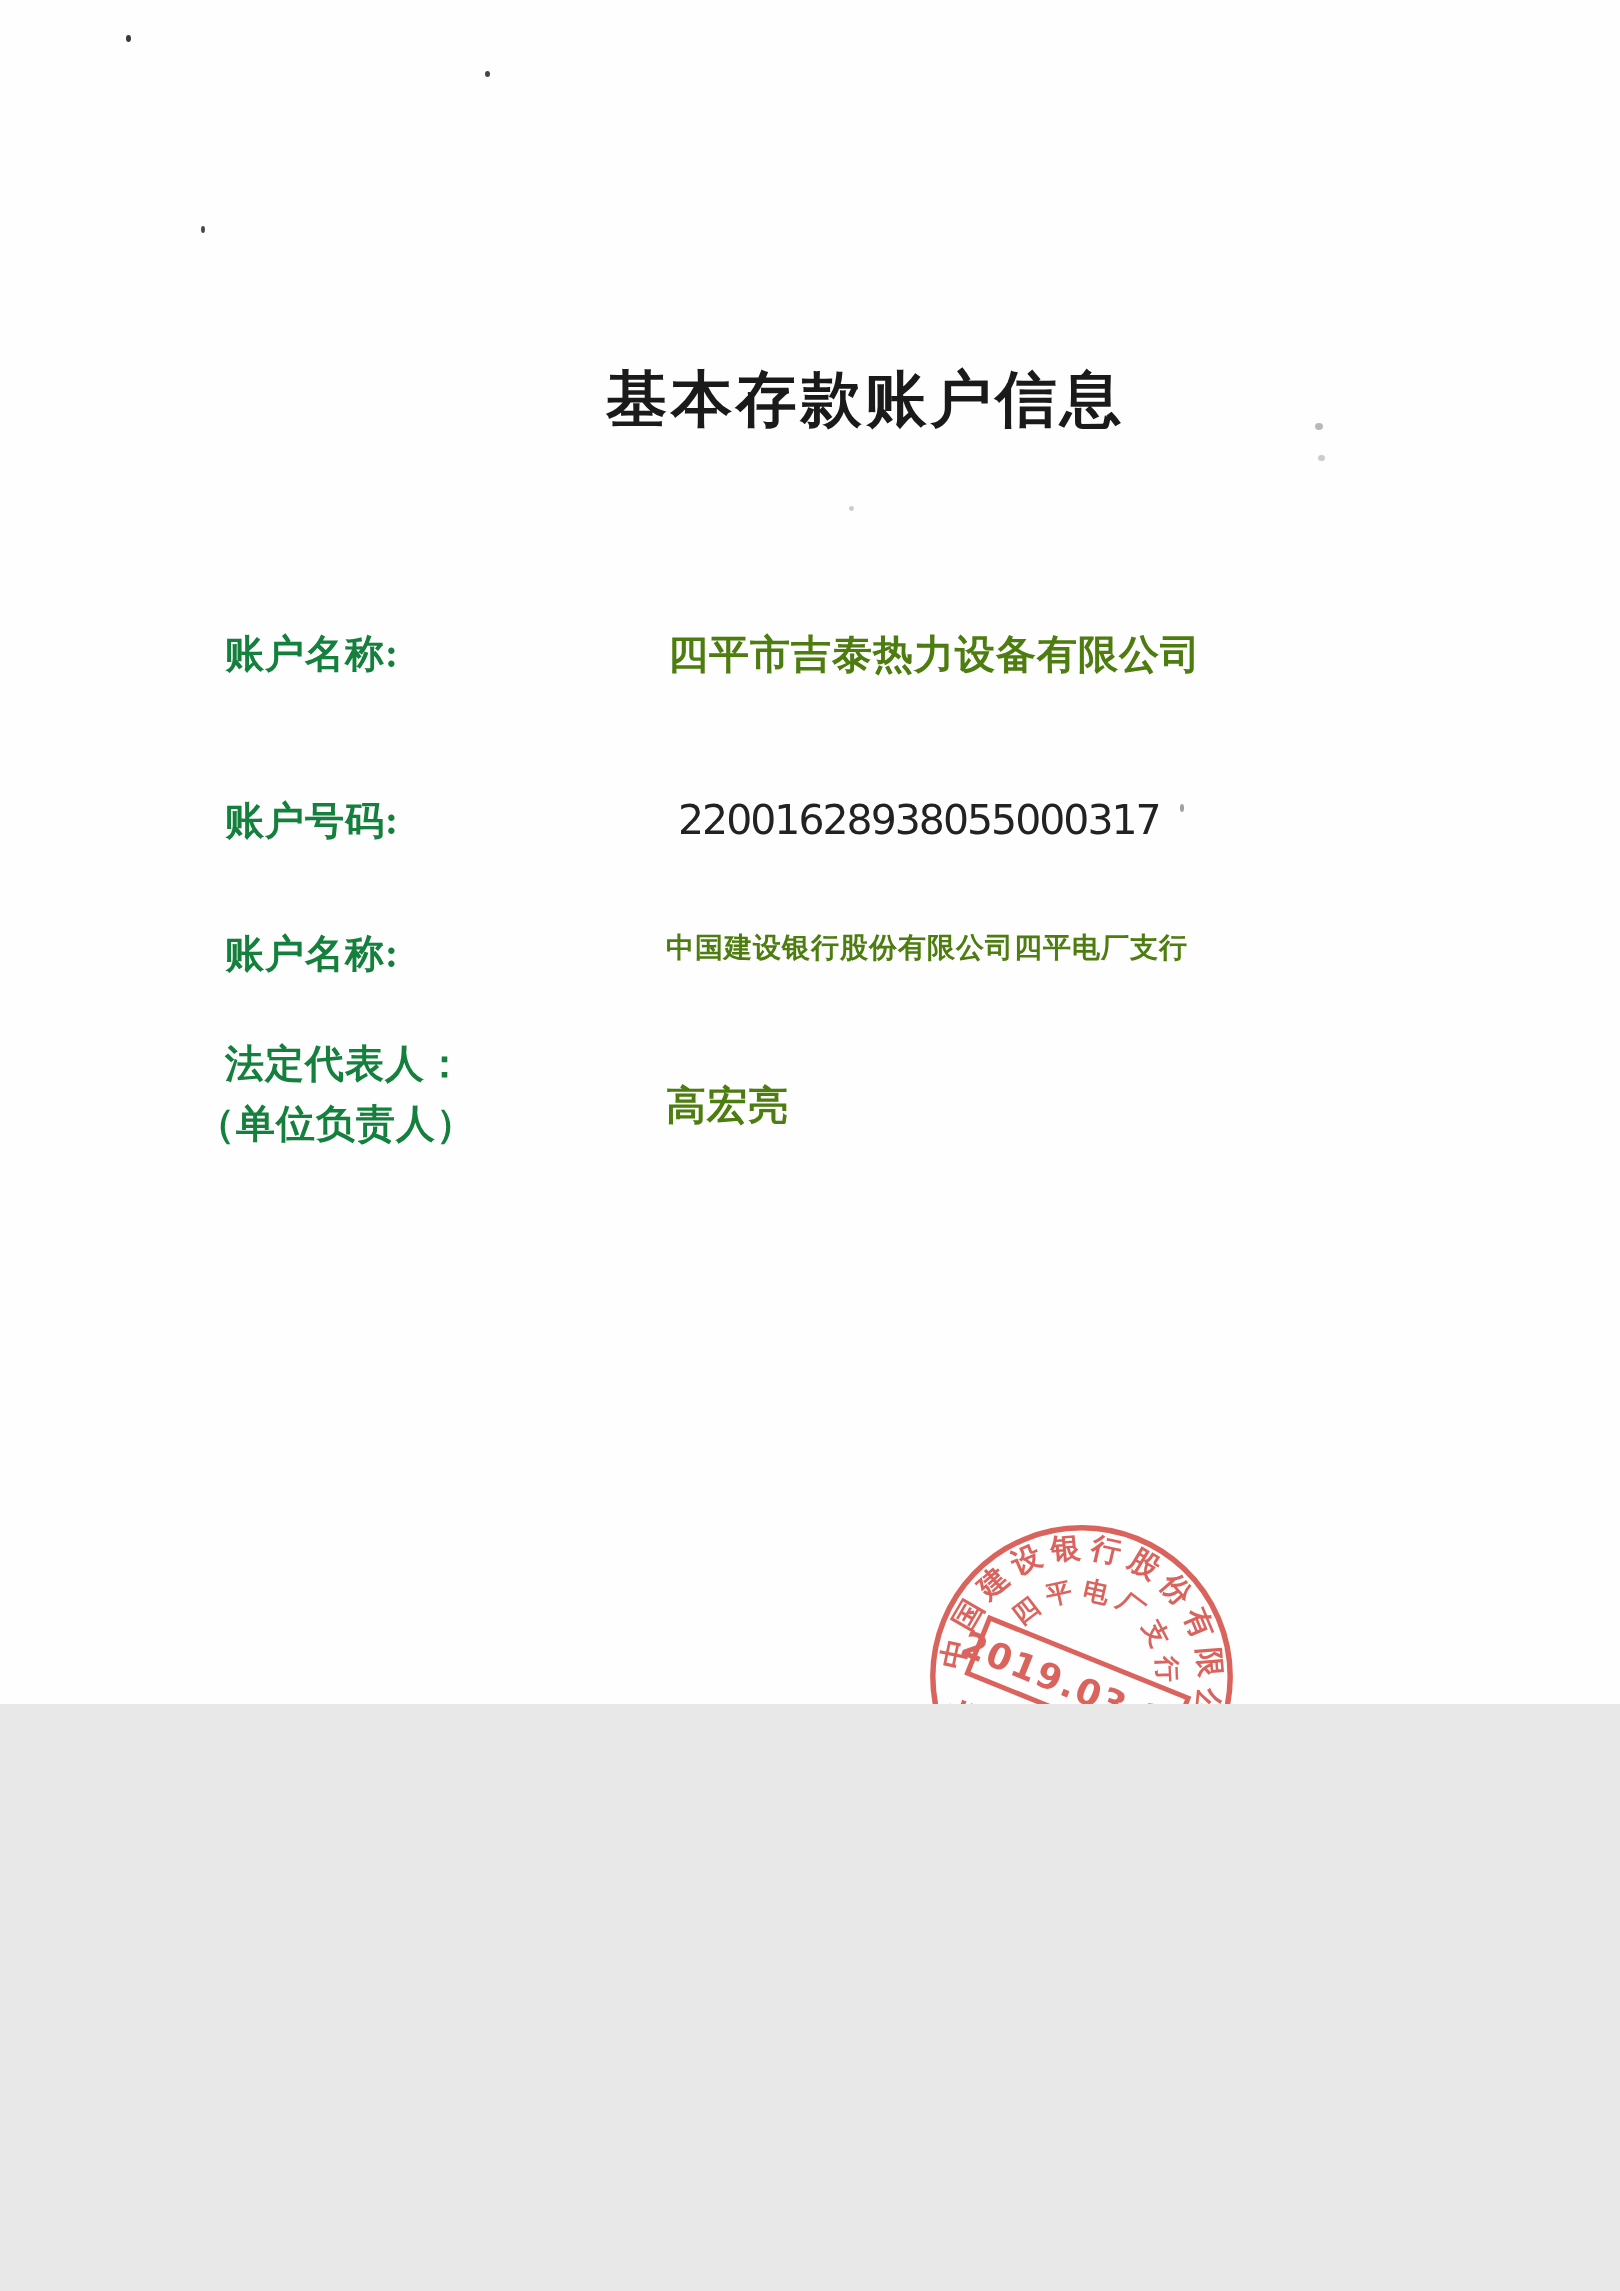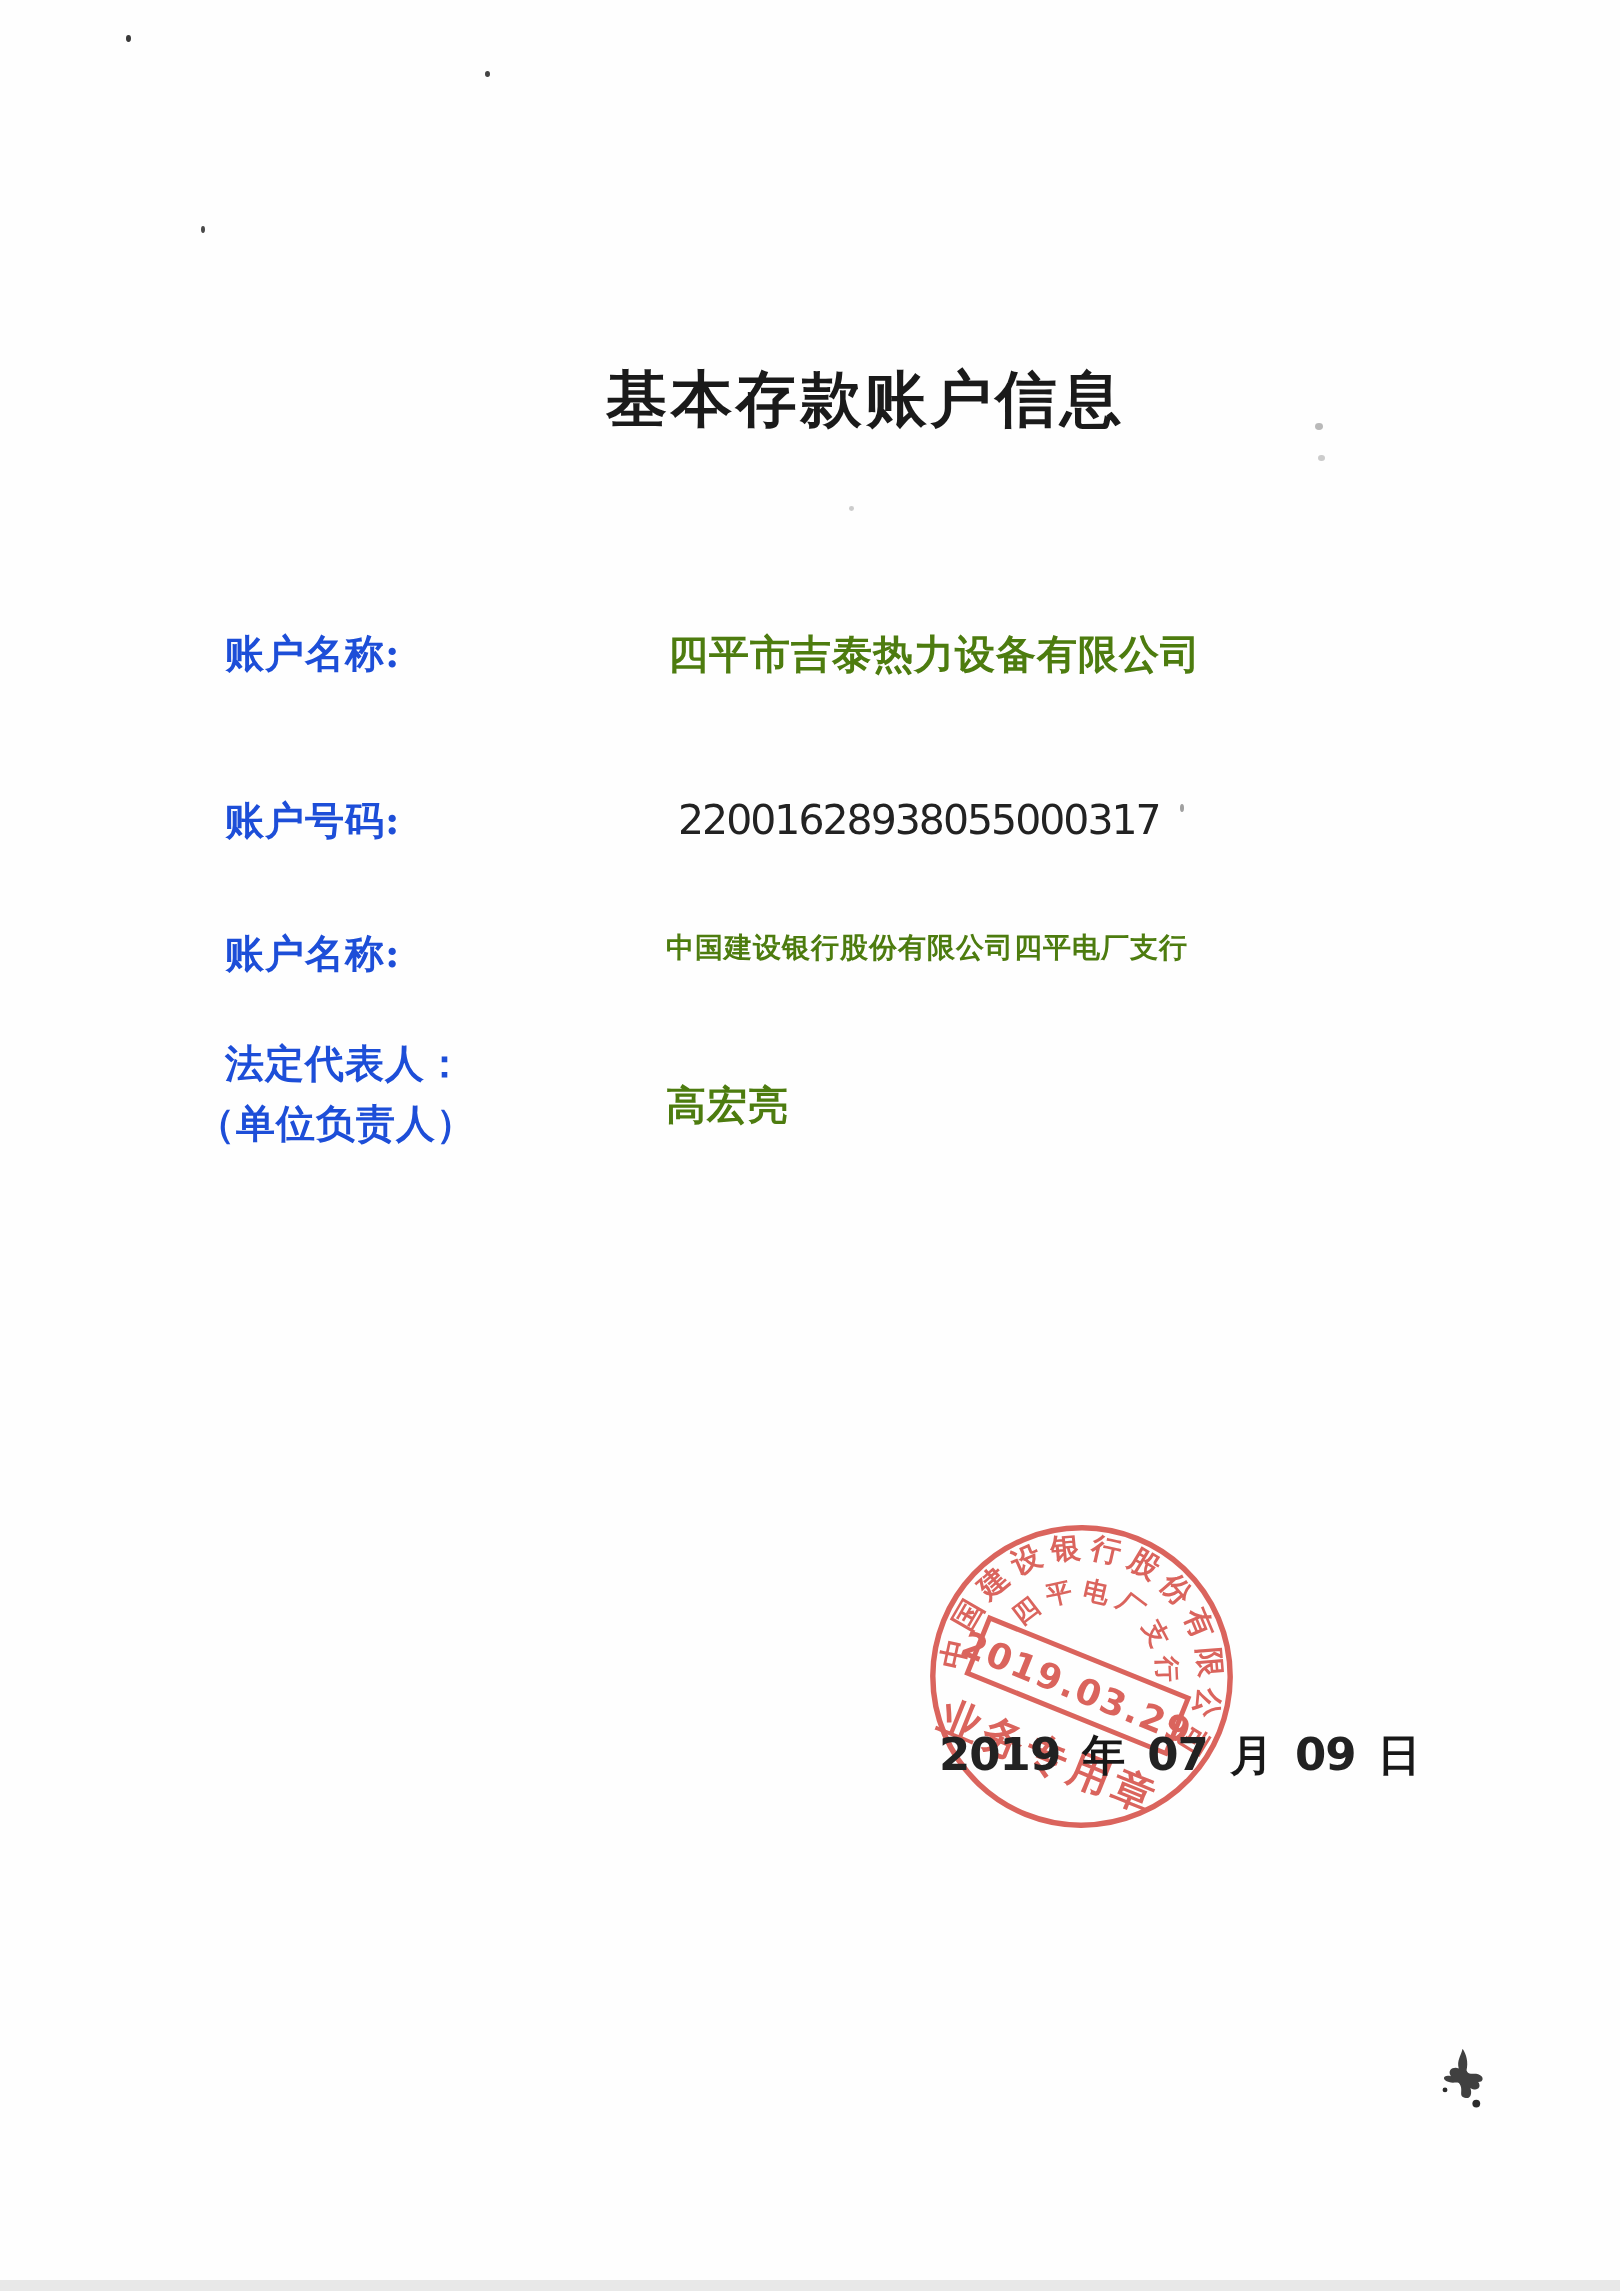--- a/index.html
+++ b/index.html
@@ -1,31 +1,31 @@
 <!DOCTYPE html>
 <html><head>
 <meta charset="utf-8">
 <style>
   html,body{margin:0;padding:0;background:#e8e8e8;}
   .page{
     position:relative;
-    width:1620px;height:2280px;
+    width:1620px;height:1704px;
     background:#fefefe;
     overflow:hidden;
     font-family:"DejaVu Serif","Liberation Serif",serif;
     color:#1e1e1e;
   }
   .title{
     position:absolute;left:606px;top:359px;
     font-size:61px;font-weight:700;letter-spacing:3.9px;
     color:#1a1a1a;white-space:nowrap;
   }
   .row{position:absolute;white-space:nowrap;}
   .flabel{
-    font-size:39px;font-weight:700;color:#1d4ed8;letter-spacing:1px;
+    font-size:39px;font-weight:700;color:#15803d;letter-spacing:1px;font-family:Liberation Serif, serif;
   }
   .fvalue{
     position:absolute;left:667px;top:0;
     font-size:40px;font-weight:700;color:#4d7c0f;letter-spacing:1px;
   }
   .num{
     font-family:"DejaVu Sans","Liberation Sans",sans-serif;
     font-weight:500;letter-spacing:-2px;font-size:41px;color:#222;
   }
   .row-bank .fvalue{font-size:28px;}

